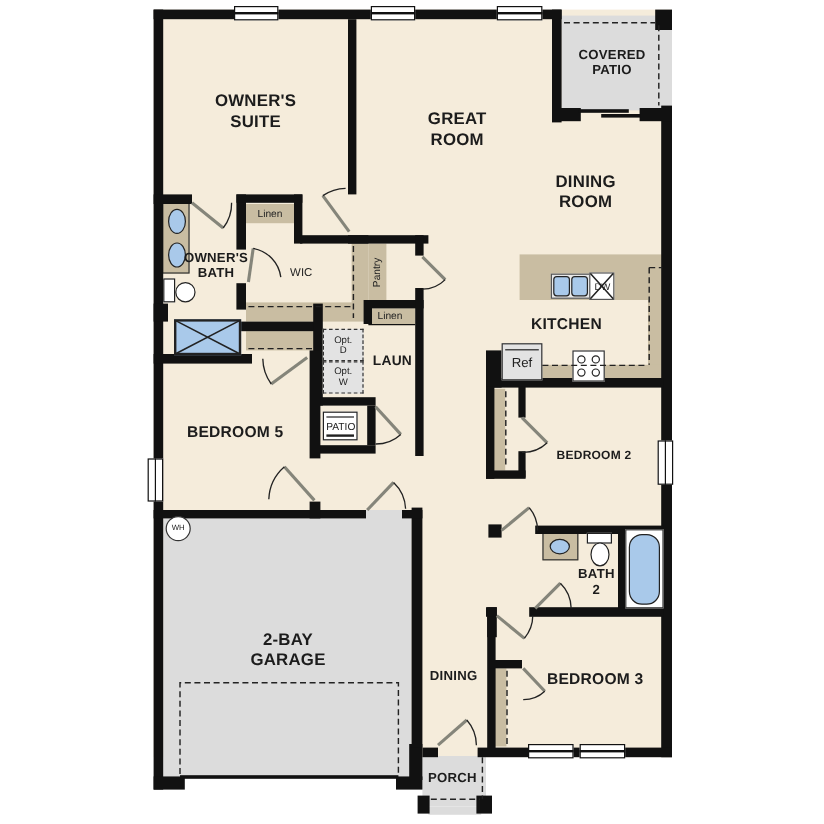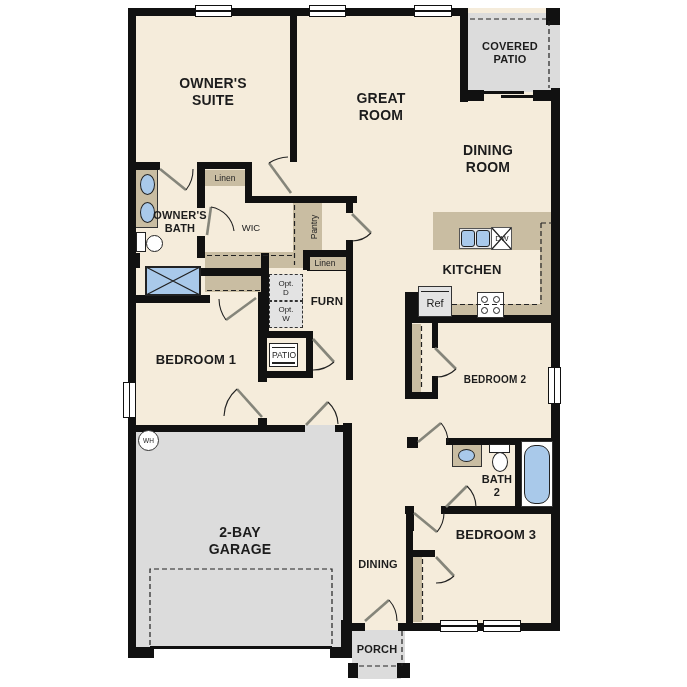--- a/index.html
+++ b/index.html
@@ -222,26 +222,26 @@
   <div class="lbl" style="left:381px;top:107px;font-size:14px">GREAT
 ROOM</div>
   <div class="lbl" style="left:510px;top:53px;font-size:11px">COVERED
 PATIO</div>
   <div class="lbl" style="left:488px;top:159px;font-size:14px">DINING
 ROOM</div>
   <div class="lbl" style="left:472px;top:270px;font-size:13px">KITCHEN</div>
   <div class="lbl" style="left:180px;top:222px;font-size:11px">OWNER'S
 BATH</div>
   <div class="lbl sm" style="left:251px;top:228px;font-size:9.5px">WIC</div>
-  <div class="lbl" style="left:327px;top:302px;font-size:11.5px">FURN</div>
-  <div class="lbl" style="left:196px;top:360px;font-size:13px">BEDROOM 1</div>
+  <div class="lbl" style="left:327px;top:302px;font-size:11.5px">LAUN</div>
+  <div class="lbl" style="left:196px;top:360px;font-size:13px">BEDROOM 5</div>
   <div class="lbl" style="left:495px;top:380px;font-size:10px">BEDROOM 2</div>
   <div class="lbl" style="left:497px;top:486px;font-size:11px">BATH
 2</div>
-  <div class="lbl" style="left:496px;top:535px;font-size:13px">BEDROOM 3</div>
+  <div class="lbl" style="left:496px;top:566px;font-size:13px">BEDROOM 3</div>
   <div class="lbl" style="left:240px;top:541px;font-size:14px">2-BAY
 GARAGE</div>
   <div class="lbl" style="left:378px;top:564px;font-size:11px">DINING</div>
   <div class="lbl" style="left:377px;top:649px;font-size:11px">PORCH</div>
 
   <div class="lbl sm" style="left:225px;top:178px;font-size:8.5px">Linen</div>
   <div class="lbl sm rot" style="left:314px;top:227px;font-size:8.5px">Pantry</div>
   <div class="lbl sm" style="left:325px;top:263px;font-size:8.5px">Linen</div>
   <div class="lbl sm" style="left:286px;top:288px;font-size:8px">Opt.
 D</div>

